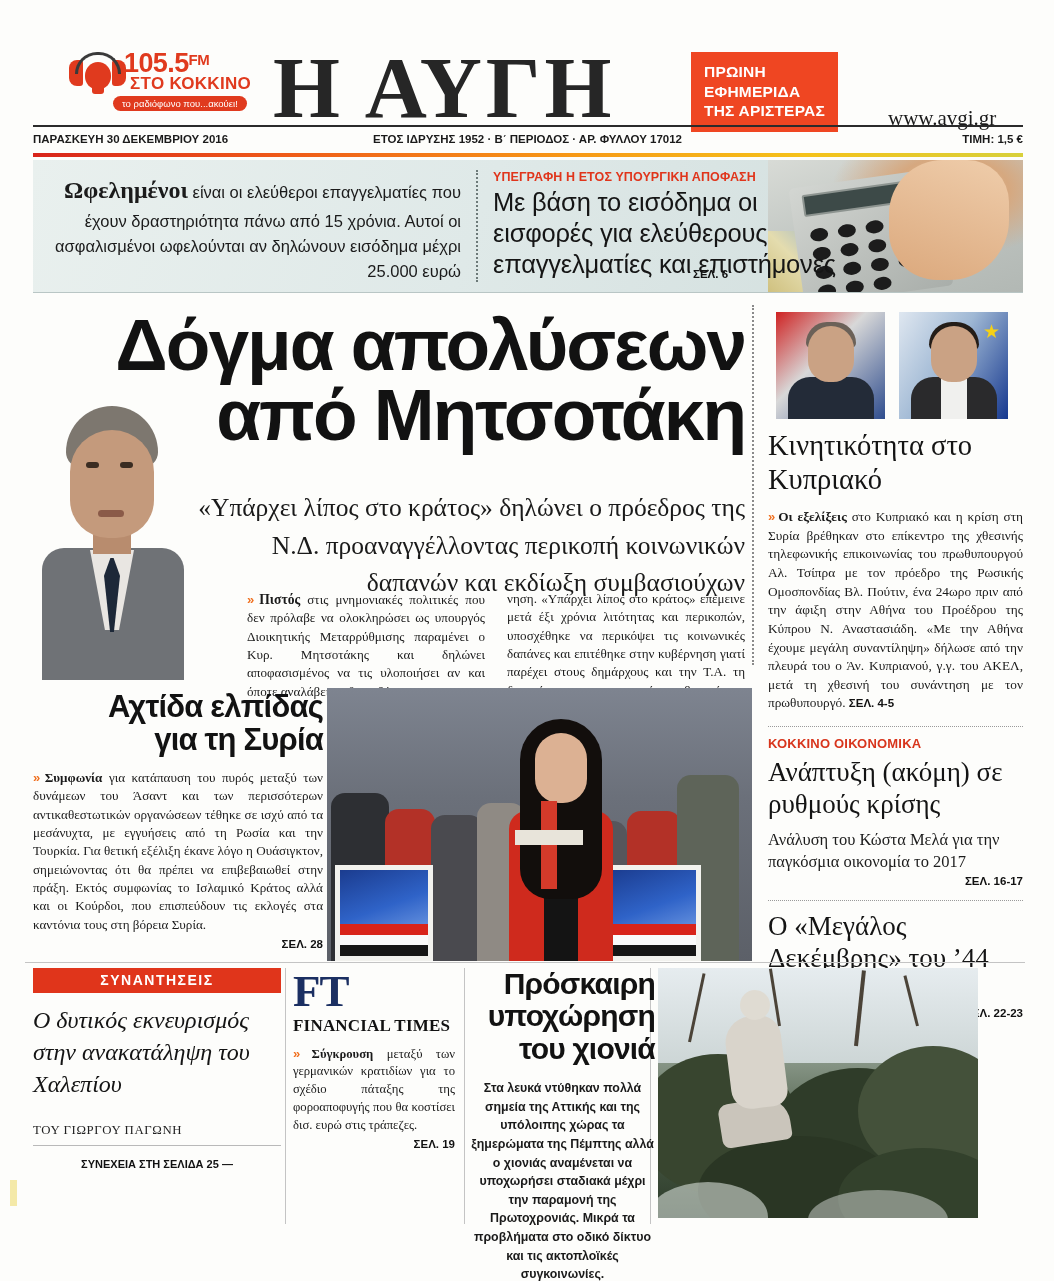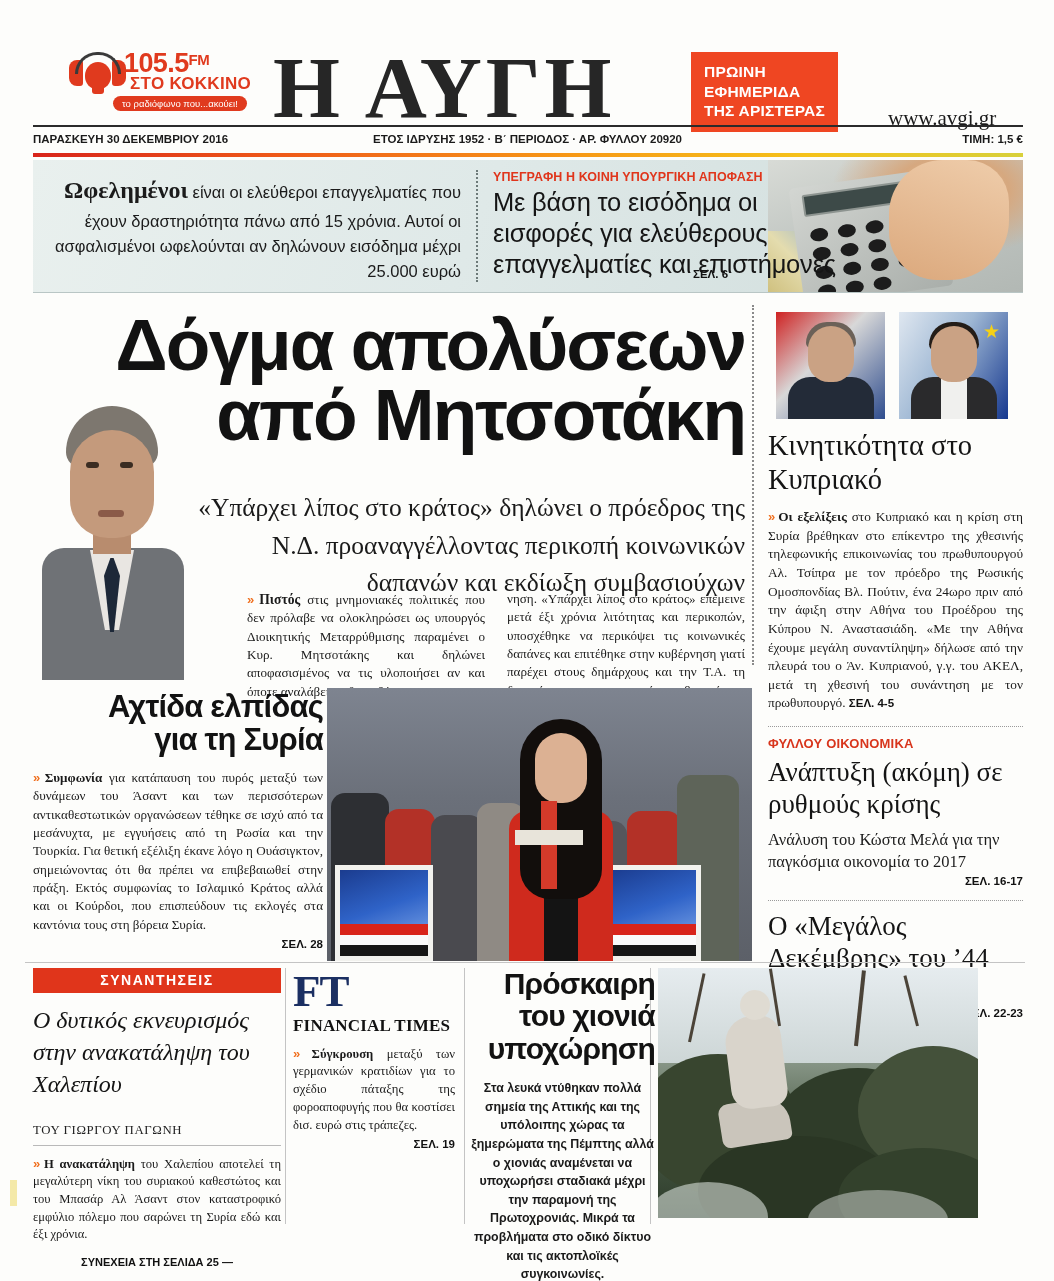--- a/index.html
+++ b/index.html
@@ -579,21 +579,21 @@
       <div>ΤΗΣ ΑΡΙΣΤΕΡΑΣ</div>
     </div>
 
     <div class="website">www.avgi.gr</div>
   </div>
 
   <div class="mast-rule"></div>
 
   <div class="dateline">
     <div class="dl-left">ΠΑΡΑΣΚΕΥΗ 30 ΔΕΚΕΜΒΡΙΟΥ 2016</div>
-    <div class="dl-mid">ΕΤΟΣ ΙΔΡΥΣΗΣ 1952 · Β΄ ΠΕΡΙΟΔΟΣ · ΑΡ. ΦΥΛΛΟΥ 20920</div>
+    <div class="dl-mid">ΕΤΟΣ ΙΔΡΥΣΗΣ 1952 · Β΄ ΠΕΡΙΟΔΟΣ · ΑΡ. ΦΥΛΛΟΥ 17012</div>
     <div class="dl-right">ΤΙΜΗ: 1,5 €</div>
   </div>
   <div class="grad-rule"></div>
 
   <div class="promo">
 
     <div class="calc-photo">
       <div class="calc-money"></div>
       <div class="calc-body">
         <div class="calc-screen"></div>
@@ -618,21 +618,21 @@
       <div class="calc-hand"></div>
     </div>
 
     <div class="promo-left">
       <b>Ωφελημένοι</b><span> είναι οι ελεύθεροι επαγγελματίες που έχουν δραστηριότητα πάνω από 15 χρόνια. Αυτοί οι ασφαλισμένοι ωφελούνται αν δηλώνουν εισόδημα μέχρι 25.000 ευρώ</span>
     </div>
 
     <div class="promo-divider"></div>
 
     <div class="promo-right">
-      <div class="promo-kicker">ΥΠΕΓΡΑΦΗ Η ΚΟΙΝΗ ΥΠΟΥΡΓΙΚΗ ΑΠΟΦΑΣΗ</div>
+      <div class="promo-kicker">ΥΠΕΓΡΑΦΗ Η ΕΤΟΣ ΥΠΟΥΡΓΙΚΗ ΑΠΟΦΑΣΗ</div>
       <div class="promo-head">Με βάση το εισόδημα οι εισφορές για ελεύθερους επαγγελματίες και επιστήμονες</div>
     </div>
     <div class="promo-sel sel-ref">ΣΕΛ. 6</div>
   </div>
 
   <div class="col-divider-v"></div>
 
   <div class="headline-block">
     <div class="headline">Δόγμα απολύσεων</div>
     <div class="headline">από Μητσοτάκη</div>
@@ -685,21 +685,21 @@
       <div class="side-body">
         <span class="arrow">»</span>
         <b>Οι εξελίξεις</b><span> στο Κυπριακό και η κρίση στη Συρία βρέθηκαν στο επίκεντρο της χθεσινής τηλεφωνικής επικοινωνίας του πρωθυπουργού Αλ. Τσίπρα με τον πρόεδρο της Ρωσικής Ομοσπονδίας Βλ. Πούτιν, ένα 24ωρο πριν από την άφιξη στην Αθήνα του Προέδρου της Κύπρου Ν. Αναστασιάδη. «Με την Αθήνα έχουμε μεγάλη συναντίληψη» δήλωσε από την πλευρά του ο Άν. Κυπριανού, γ.γ. του ΑΚΕΛ, μετά τη χθεσινή του συνάντηση με τον πρωθυπουργό.</span>
         <span class="sel-ref">ΣΕΛ. 4-5</span>
       </div>
     </div>
 
     <div class="side-rule"></div>
 
     <div>
-      <div class="side-kicker">ΦΥΛΛΟΥ ΟΙΚΟΝΟΜΙΚΑ</div>
+      <div class="side-kicker">ΚΟΚΚΙΝΟ ΟΙΚΟΝΟΜΙΚΑ</div>
       <div class="side-head2">Ανάπτυξη (ακόμη) σε ρυθμούς κρίσης</div>
       <div class="side-sub">Ανάλυση του Κώστα Μελά για την παγκόσμια οικονομία το 2017</div>
       <div class="side-sel sel-ref">ΣΕΛ. 16-17</div>
     </div>
 
     <div class="side-rule"></div>
 
     <div>
       <div class="side-head2">Ο «Μεγάλος Δεκέμβρης» του ’44</div>
       <div class="side-sub">Ανάλυση του Τάσου Τρίκκα</div>
@@ -745,41 +745,37 @@
 
   <div class="bottom-rule"></div>
   <div class="vline" style="left:285px; top:968px; height:256px;"></div>
   <div class="vline" style="left:464px; top:968px; height:256px;"></div>
   <div class="vline" style="left:650px; top:968px; height:256px;"></div>
 
   <div class="meet">
     <div class="meet-label">ΣΥΝΑΝΤΗΣΕΙΣ</div>
     <div class="meet-head">Ο δυτικός εκνευρισμός στην ανακατάληψη του Χαλεπίου</div>
     <div class="meet-byline">ΤΟΥ ΓΙΩΡΓΟΥ ΠΑΓΩΝΗ</div>
-    <div class="meet-body">
-      <span class="arrow">»</span>
-      <b>Η ανακατάληψη</b><span> του Χαλεπίου αποτελεί τη μεγαλύτερη νίκη του συριακού καθεστώτος και του Μπασάρ Αλ Άσαντ στον καταστροφικό εμφύλιο πόλεμο που σαρώνει τη Συρία εδώ και έξι χρόνια.</span>
-    </div>
     <div class="meet-cont">ΣΥΝΕΧΕΙΑ ΣΤΗ ΣΕΛΙΔΑ 25</div>
   </div>
 
   <div class="ft">
     <div class="ft-logo">FT</div>
     <div class="ft-name">FINANCIAL TIMES</div>
     <div class="ft-body">
       <span class="arrow">»</span>
       <b>Σύγκρουση</b><span> μεταξύ των γερμανικών κρατιδίων για το σχέδιο πάταξης της φοροαποφυγής που θα κοστίσει δισ. ευρώ στις τράπεζες.</span>
     </div>
     <div class="ft-sel sel-ref">ΣΕΛ. 19</div>
   </div>
 
   <div class="snow">
     <div class="snow-head">Πρόσκαιρη</div>
+    <div class="snow-head">υποχώρηση</div>
     <div class="snow-head">του χιονιά</div>
-    <div class="snow-head">υποχώρηση</div>
     <div class="snow-body">Στα λευκά ντύθηκαν πολλά σημεία της Αττικής και της υπόλοιπης χώρας τα ξημερώματα της Πέμπτης αλλά ο χιονιάς αναμένεται να υποχωρήσει σταδιακά μέχρι την παραμονή της Πρωτοχρονιάς. Μικρά τα προβλήματα στο οδικό δίκτυο και τις ακτοπλοϊκές συγκοινωνίες.</div>
 
   </div>
 
   <div class="snow-photo">
     <div class="sn-sky"></div>
     <div class="sn-branch" style="left:30px;  top:4px;  width:3px; height:70px; transform:rotate(12deg);"></div>
     <div class="sn-branch" style="left:120px; top:0px;  width:3px; height:58px; transform:rotate(-9deg);"></div>
     <div class="sn-branch" style="left:196px; top:2px;  width:4px; height:76px; transform:rotate(6deg);"></div>
     <div class="sn-branch" style="left:258px; top:6px;  width:3px; height:52px; transform:rotate(-14deg);"></div>

